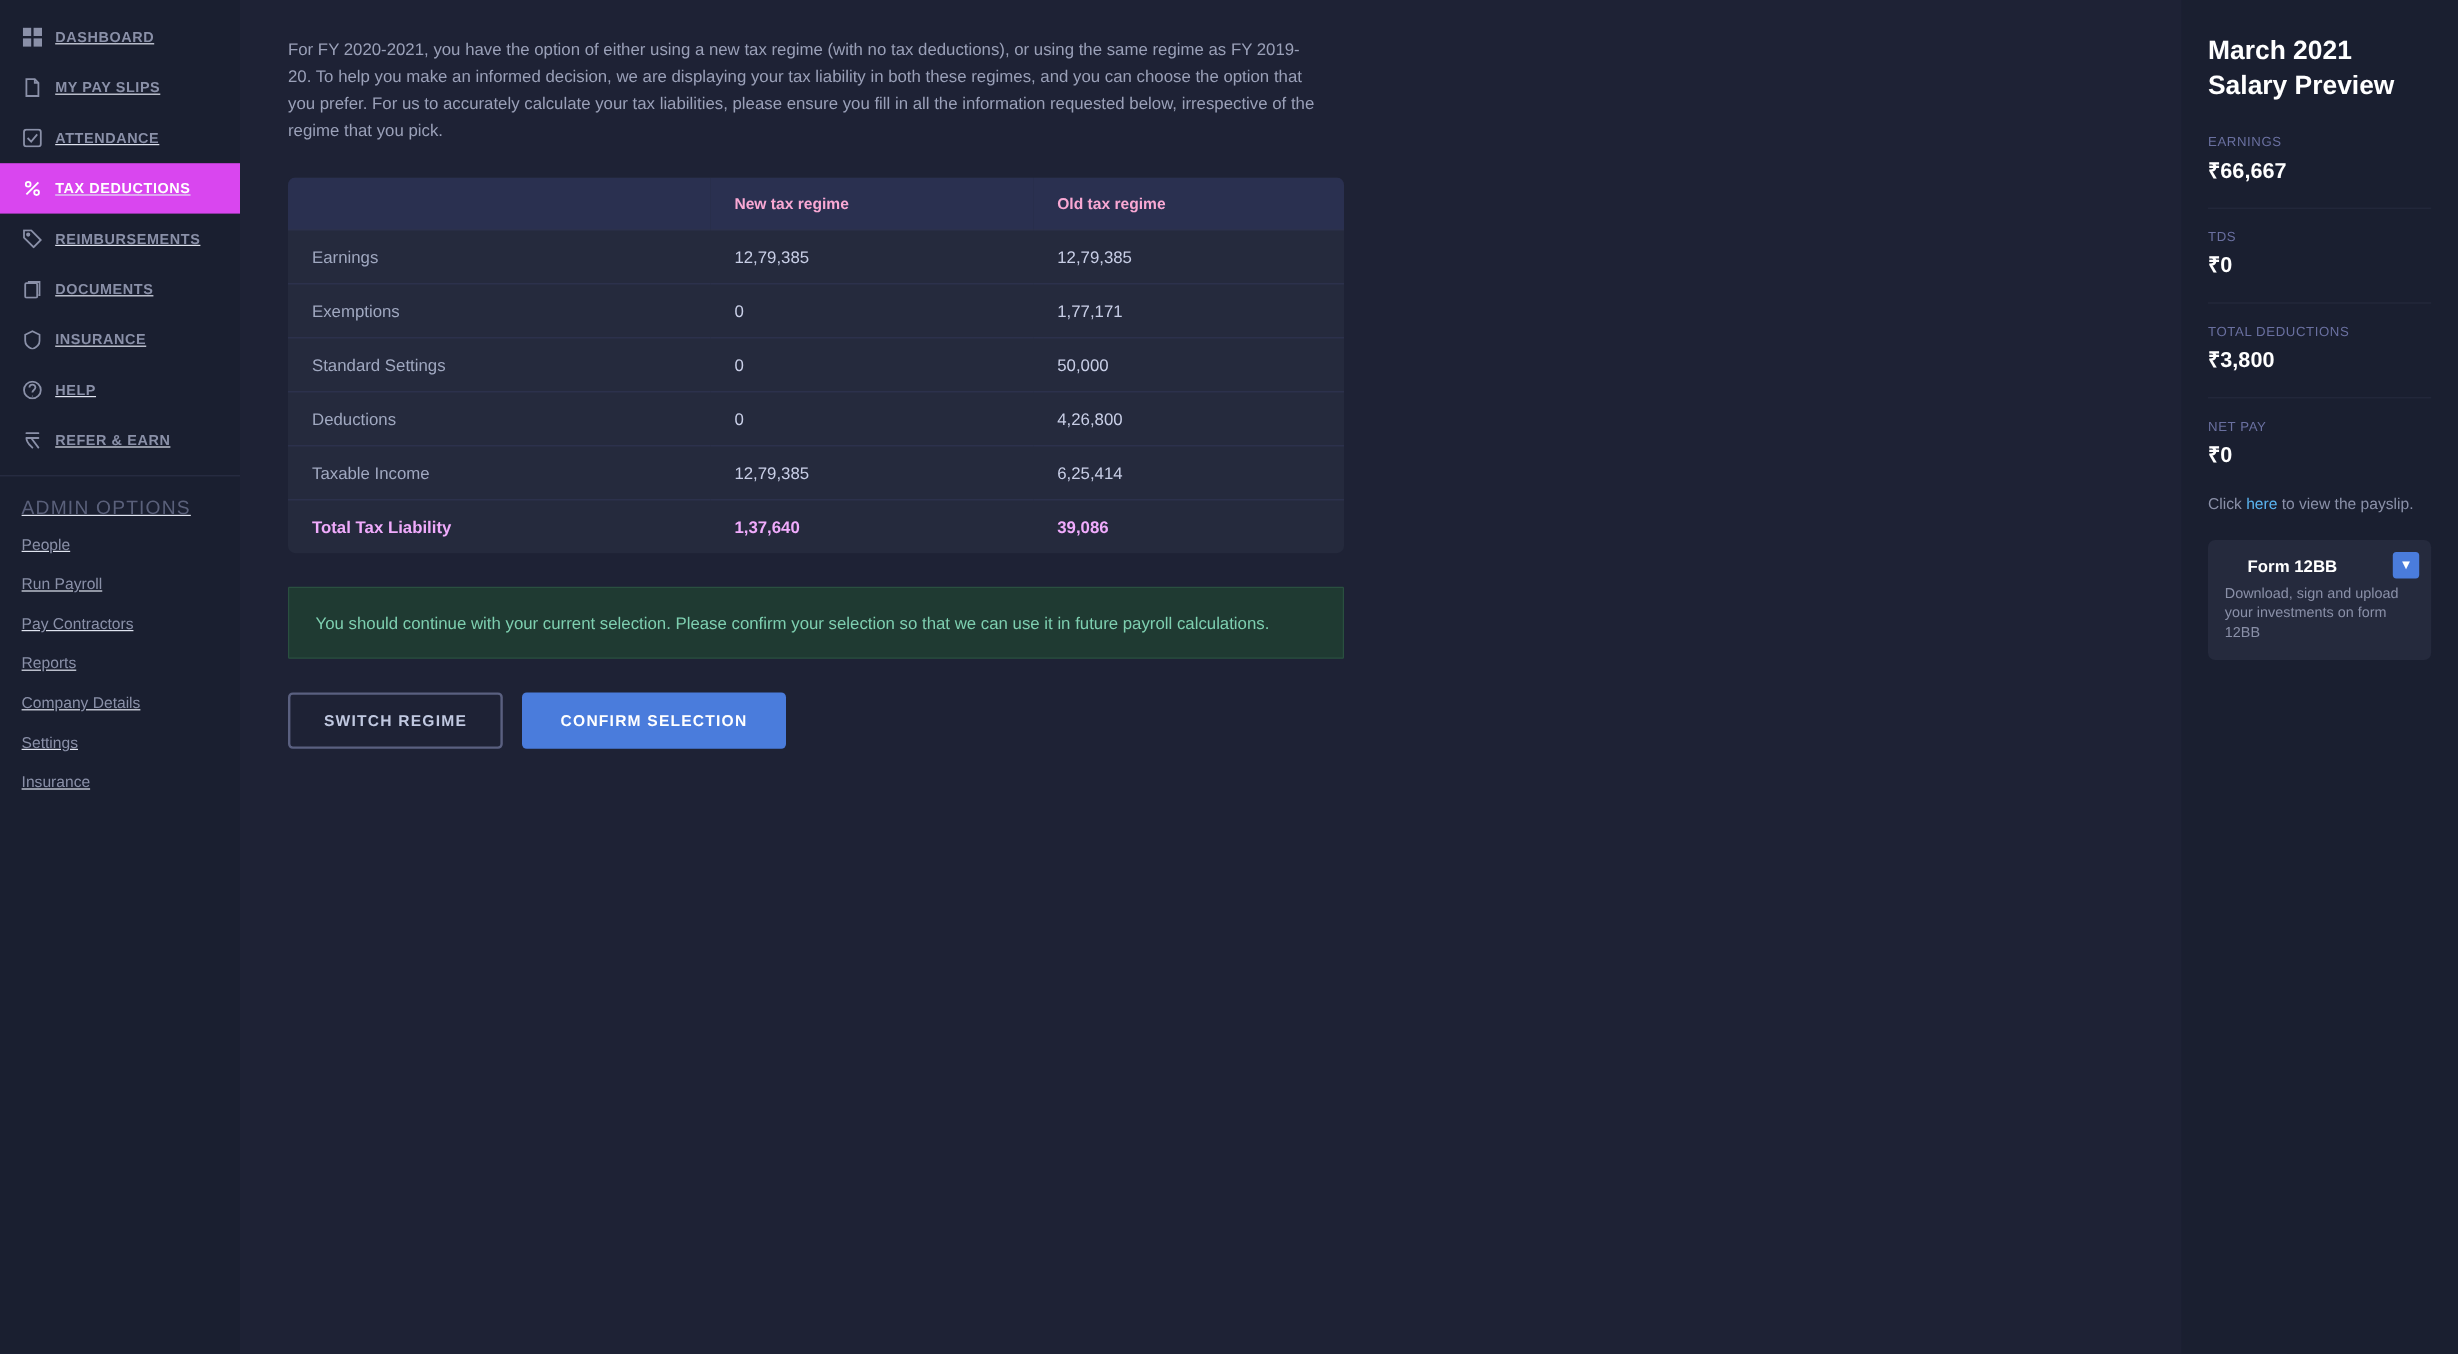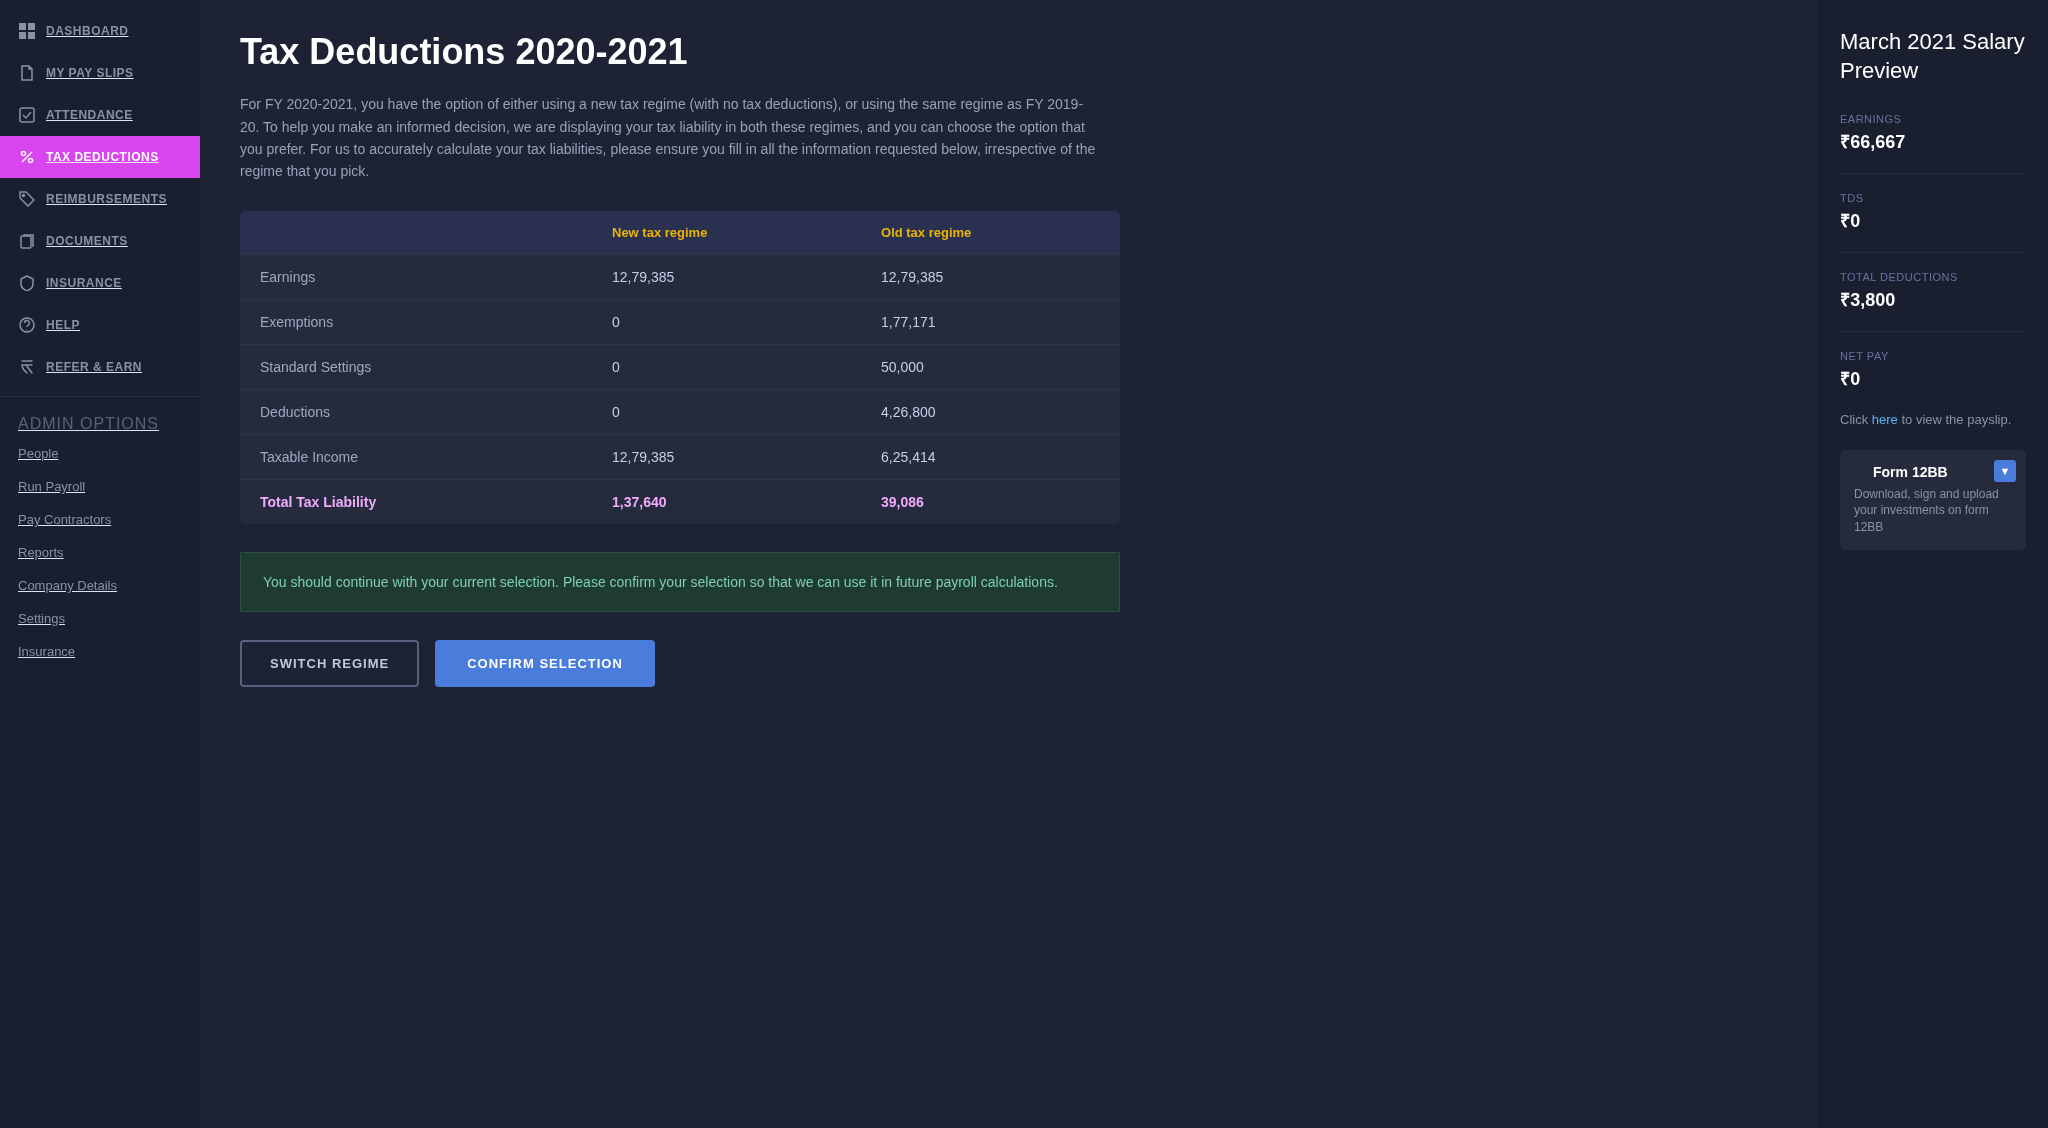--- a/index.html
+++ b/index.html
@@ -96,21 +96,21 @@
       margin-bottom: 28px;
     }
     .tax-table thead tr {
       background: #2a3050;
     }
     .tax-table thead th {
       padding: 14px 20px;
       text-align: left;
       font-size: 13px;
       font-weight: 600;
-      color: #eab308;
+      color: #f9a8d4;
     }
     .tax-table thead th:first-child {
       width: 40%;
     }
     .tax-table tbody tr {
       border-top: 1px solid #2e3450;
     }
     .tax-table tbody td {
       padding: 14px 20px;
       font-size: 14px;
@@ -183,21 +183,21 @@
       width: 230px;
       min-width: 230px;
       background: #1a1f30;
       padding: 28px 22px;
       display: flex;
       flex-direction: column;
       gap: 0;
     }
     .panel-title {
       font-size: 22px;
-      font-weight: 400;
+      font-weight: 700;
       color: #fff;
       margin-bottom: 28px;
       line-height: 1.3;
     }
     .panel-stat {
       margin-bottom: 20px;
     }
     .panel-stat-label {
       font-size: 11px;
       color: #6a70a0;
@@ -367,21 +367,20 @@
   </div>
   <div class="admin-item">
     <span>Settings</span>
   </div>
   <div class="admin-item">
     <span>Insurance</span>
   </div>
 </nav>
 
 <main class="main">
-  <h1 class="page-title">Tax Deductions 2020-2021</h1>
   <p class="description">For FY 2020-2021, you have the option of either using a new tax regime (with no tax deductions), or using the same regime as FY 2019-20. To help you make an informed decision, we are displaying your tax liability in both these regimes, and you can choose the option that you prefer. For us to accurately calculate your tax liabilities, please ensure you fill in all the information requested below, irrespective of the regime that you pick.</p>
 
   <table class="tax-table">
     <thead>
       <tr>
         <th></th>
         <th>New tax regime</th>
         <th>Old tax regime</th>
       </tr>
     </thead>

